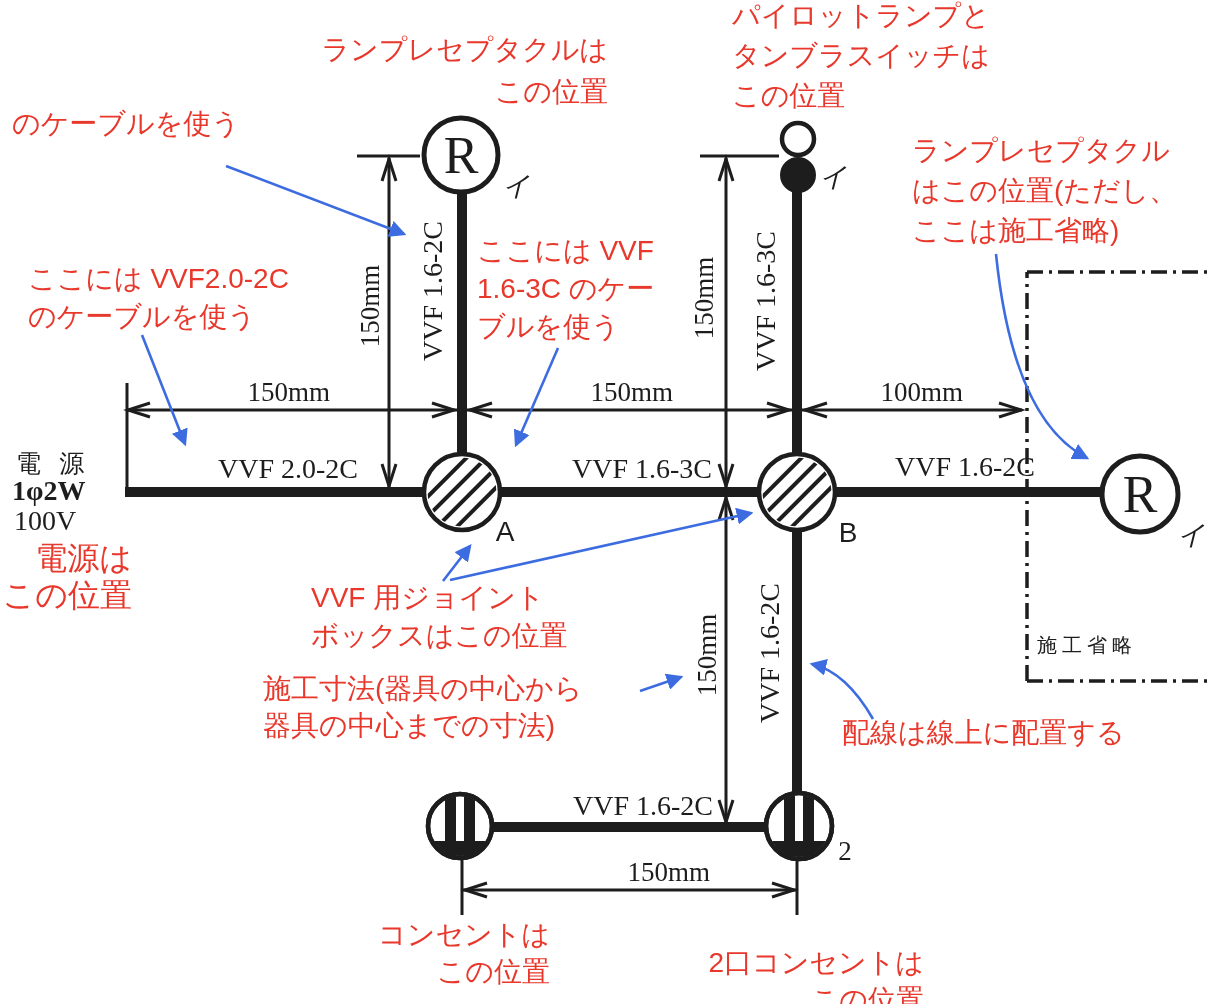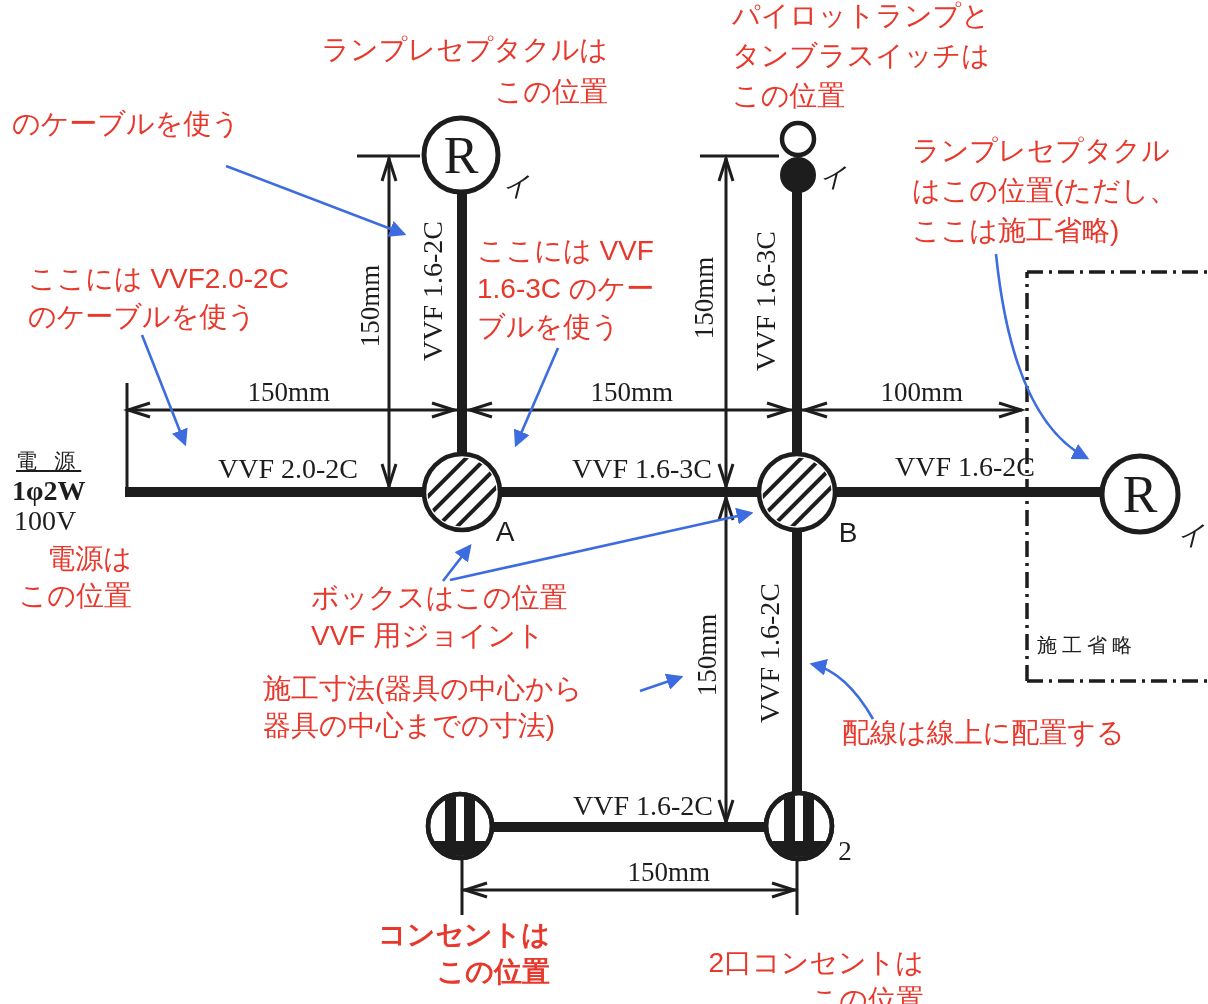--- a/index.html
+++ b/index.html
@@ -155,21 +155,21 @@
 
   <div class="abs sym-letter serifb" style="left:421px;top:115px;width:80px;height:80px;font-size:52px;">R</div>
   <div class="abs sym-letter serifb" style="left:1100px;top:454px;width:80px;height:80px;font-size:52px;">R</div>
   <div class="abs ita" style="left:496px;top:168px;width:40px;font-size:27px;color:#1d1d1d;text-align:center;">イ</div>
   <div class="abs ita" style="left:813px;top:159px;width:40px;font-size:27px;color:#1d1d1d;text-align:center;">イ</div>
   <div class="abs ita" style="left:1171px;top:517px;width:40px;font-size:27px;color:#1d1d1d;text-align:center;">イ</div>
   <div class="abs" style="left:485px;top:516px;width:40px;font-size:28px;color:#1d1d1d;text-align:center;">A</div>
   <div class="abs" style="left:828px;top:517px;width:40px;font-size:28px;color:#1d1d1d;text-align:center;">B</div>
   <div class="abs serifb" style="left:825px;top:836px;width:40px;font-size:27px;text-align:center;">2</div>
 
-  <div class="abs serifb" style="left:16px;top:447px;font-size:21px;letter-spacing:6px;text-decoration:underline;">電 源</div>
+  <div class="abs serifb" style="left:16px;top:447px;font-size:25px;letter-spacing:6px;">電 源</div>
   <div class="abs serifb" style="left:12px;top:475px;font-size:28px;font-weight:bold;">1φ2W</div>
   <div class="abs serifb" style="left:14px;top:505px;font-size:28px;">100V</div>
 
   <div class="abs serifb dim-label ctr" style="left:180px;top:377px;width:150px;">150mm</div>
   <div class="abs serifb dim-label ctr" style="left:523px;top:377px;width:150px;">150mm</div>
   <div class="abs serifb dim-label ctr" style="left:813px;top:377px;width:150px;">100mm</div>
   <div class="abs serifb dim-label ctr" style="left:560px;top:857px;width:150px;">150mm</div>
   <div class="abs serifb dim-label vrot" style="left:295px;top:291px;width:150px;height:30px;">150mm</div>
   <div class="abs serifb dim-label vrot" style="left:629px;top:283px;width:150px;height:30px;">150mm</div>
   <div class="abs serifb dim-label vrot" style="left:632px;top:640px;width:150px;height:30px;">150mm</div>
@@ -209,40 +209,40 @@
     <span class="ln">タンブラスイッチは</span>
     <span class="ln">この位置</span>
   </div>
 
   <div class="abs red-note" style="left:912px;top:131px;line-height:40px;">
     <span class="ln">ランプレセプタクル</span>
     <span class="ln">はこの位置(ただし、</span>
     <span class="ln">ここは施工省略)</span>
   </div>
 
-  <div class="abs red-note ctr" style="left:0px;top:540px;width:132px;line-height:37px;font-size:28px;">
+  <div class="abs red-note ctr" style="left:0px;top:540px;width:132px;line-height:37px;font-size:32px;">
     <span class="ln">電源は</span>
     <span class="ln">この位置</span>
   </div>
 
   <div class="abs red-note" style="left:311px;top:579px;line-height:38px;">
+    <span class="ln">VVF 用ジョイント</span>
     <span class="ln">ボックスはこの位置</span>
-    <span class="ln">VVF 用ジョイント</span>
   </div>
 
   <div class="abs red-note" style="left:263px;top:670px;line-height:37px;">
     <span class="ln">施工寸法(器具の中心から</span>
     <span class="ln">器具の中心までの寸法)</span>
   </div>
 
   <div class="abs red-note" style="left:842px;top:714px;">
     <span class="ln">配線は線上に配置する</span>
   </div>
 
-  <div class="abs red-note ctr" style="left:372px;top:916px;width:178px;line-height:37px;font-weight:bold;">
+  <div class="abs red-note ctr" style="left:372px;top:916px;width:178px;line-height:37px;">
     <span class="ln">コンセントは</span>
     <span class="ln">この位置</span>
   </div>
 
   <div class="abs red-note ctr" style="left:666px;top:916px;width:258px;line-height:37px;margin-top:28px;">
     <span class="ln">2口コンセントは</span>
     <span class="ln">この位置</span>
   </div>
 
 </div>

